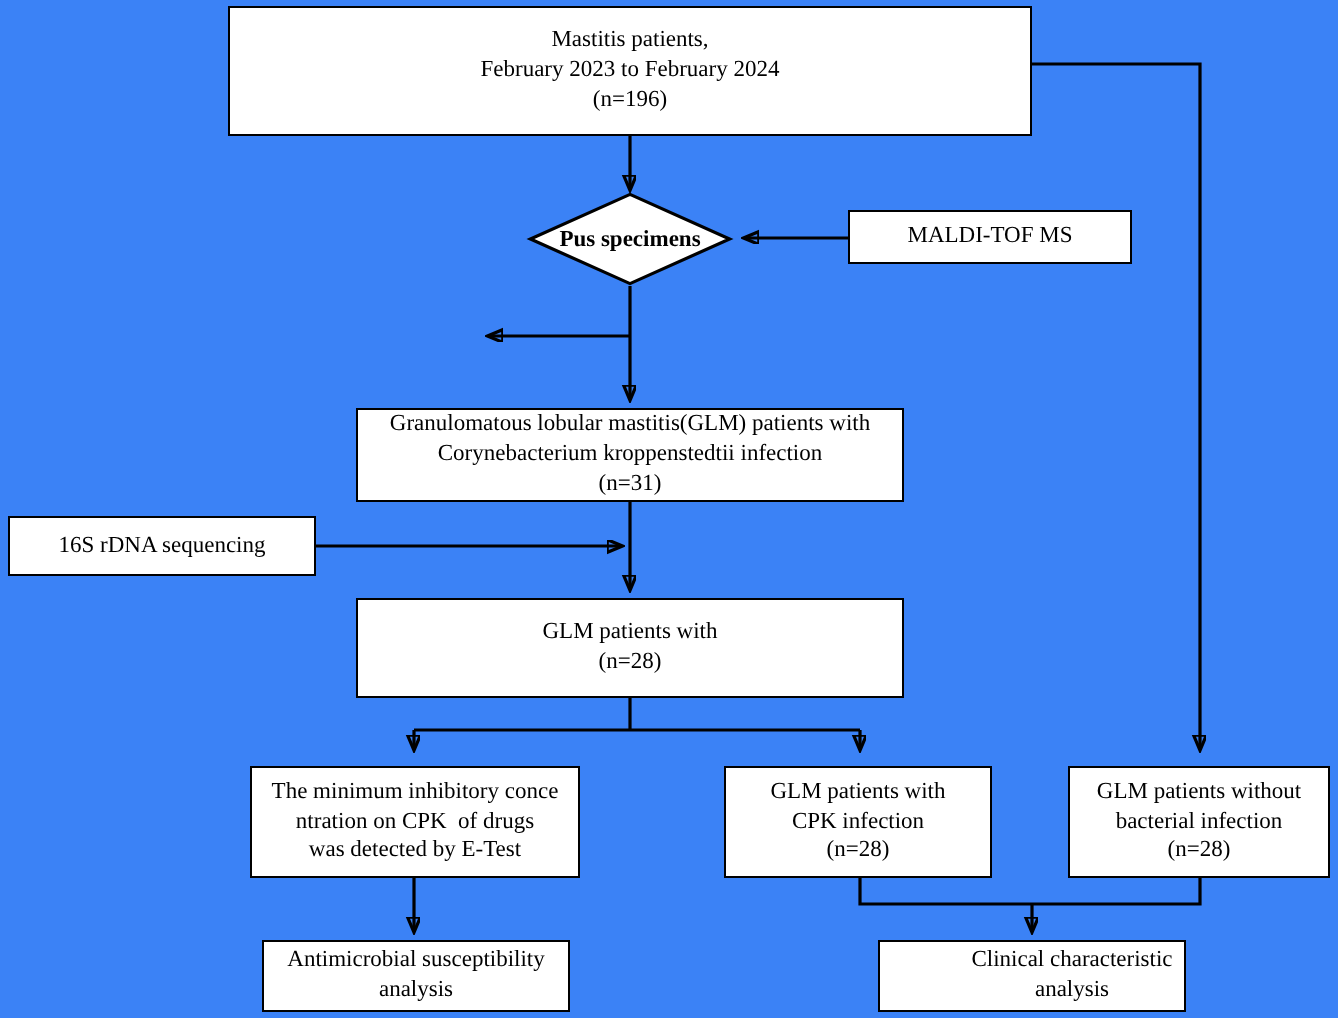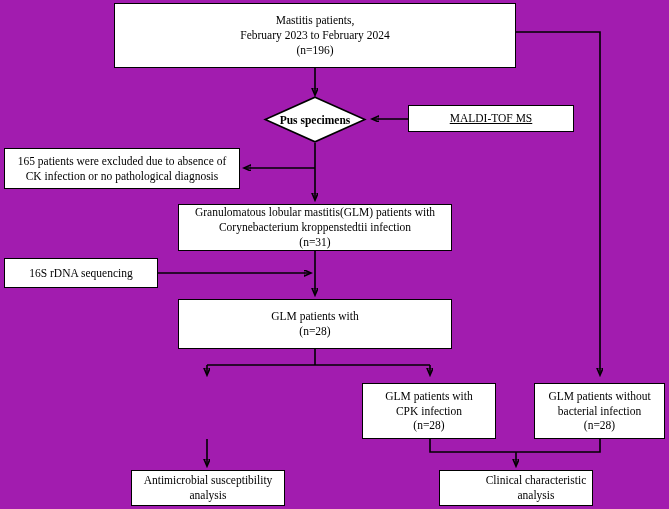--- a/index.html
+++ b/index.html
@@ -5,21 +5,21 @@
 <style>
   html, body {
     margin: 0;
     padding: 0;
     background: #ffffff;
   }
   #chart-root {
     position: relative;
     width: 669px;
     height: 509px;
-    background: #a21caf;
+    background: #3b82f6;
     font-family: "Liberation Serif", "DejaVu Serif", serif;
     overflow: hidden;
   }
   .node {
     position: absolute;
     box-sizing: border-box;
     border: 1.6px solid #000000;
     background: #ffffff;
     display: flex;
     flex-direction: column;
@@ -115,44 +115,45 @@
     <span class="line">(n=196)</span>
   </div>
 
   <div class="diamond-wrap" style="left:264px; top:96px; width:102px; height:47px;">
     <svg width="102" height="47" viewBox="0 0 102 47">
       <polygon points="51,1.2 100.8,23.5 51,45.8 1.2,23.5" fill="#ffffff" stroke="#000000" stroke-width="1.6"></polygon>
     </svg>
     <span class="diamond-label">Pus specimens</span>
   </div>
 
-  <div class="node" style="left:408px; top:105px; width:166px; height:27px;text-decoration:underline;">
+  <div class="node" style="left:424px; top:105px; width:142px; height:27px;">
     <span class="line">MALDI-TOF MS</span>
   </div>
 
-  <div class="node" style="left:4px; top:148px; width:236px; height:41px;">
-    <span class="line">165 patients were excluded due to absence of</span>
-    <span class="line">CK infection or no pathological diagnosis</span>
-  </div>
 
   <div class="node" style="left:178px; top:204px; width:274px; height:47px;">
     <span class="line">Granulomatous lobular mastitis(GLM) patients with</span>
     <span class="line">Corynebacterium kroppenstedtii infection</span>
     <span class="line">(n=31)</span>
   </div>
 
   <div class="node" style="left:4px; top:258px; width:154px; height:30px;">
     <span class="line">16S rDNA sequencing</span>
   </div>
 
   <div class="node" style="left:178px; top:299px; width:274px; height:50px;">
     <span class="line">GLM patients with</span>
     <span class="line">(n=28)</span>
   </div>
 
+  <div class="node" style="left:125px; top:383px; width:165px; height:56px;">
+    <span class="line">The minimum inhibitory conce</span>
+    <span class="line">ntration on CPK  of drugs</span>
+    <span class="line">was detected by E-Test</span>
+  </div>
 
   <div class="node" style="left:362px; top:383px; width:134px; height:56px;">
     <span class="line">GLM patients with</span>
     <span class="line">CPK infection</span>
     <span class="line">(n=28)</span>
   </div>
 
   <div class="node" style="left:534px; top:383px; width:131px; height:56px;">
     <span class="line">GLM patients without</span>
     <span class="line">bacterial infection</span>

